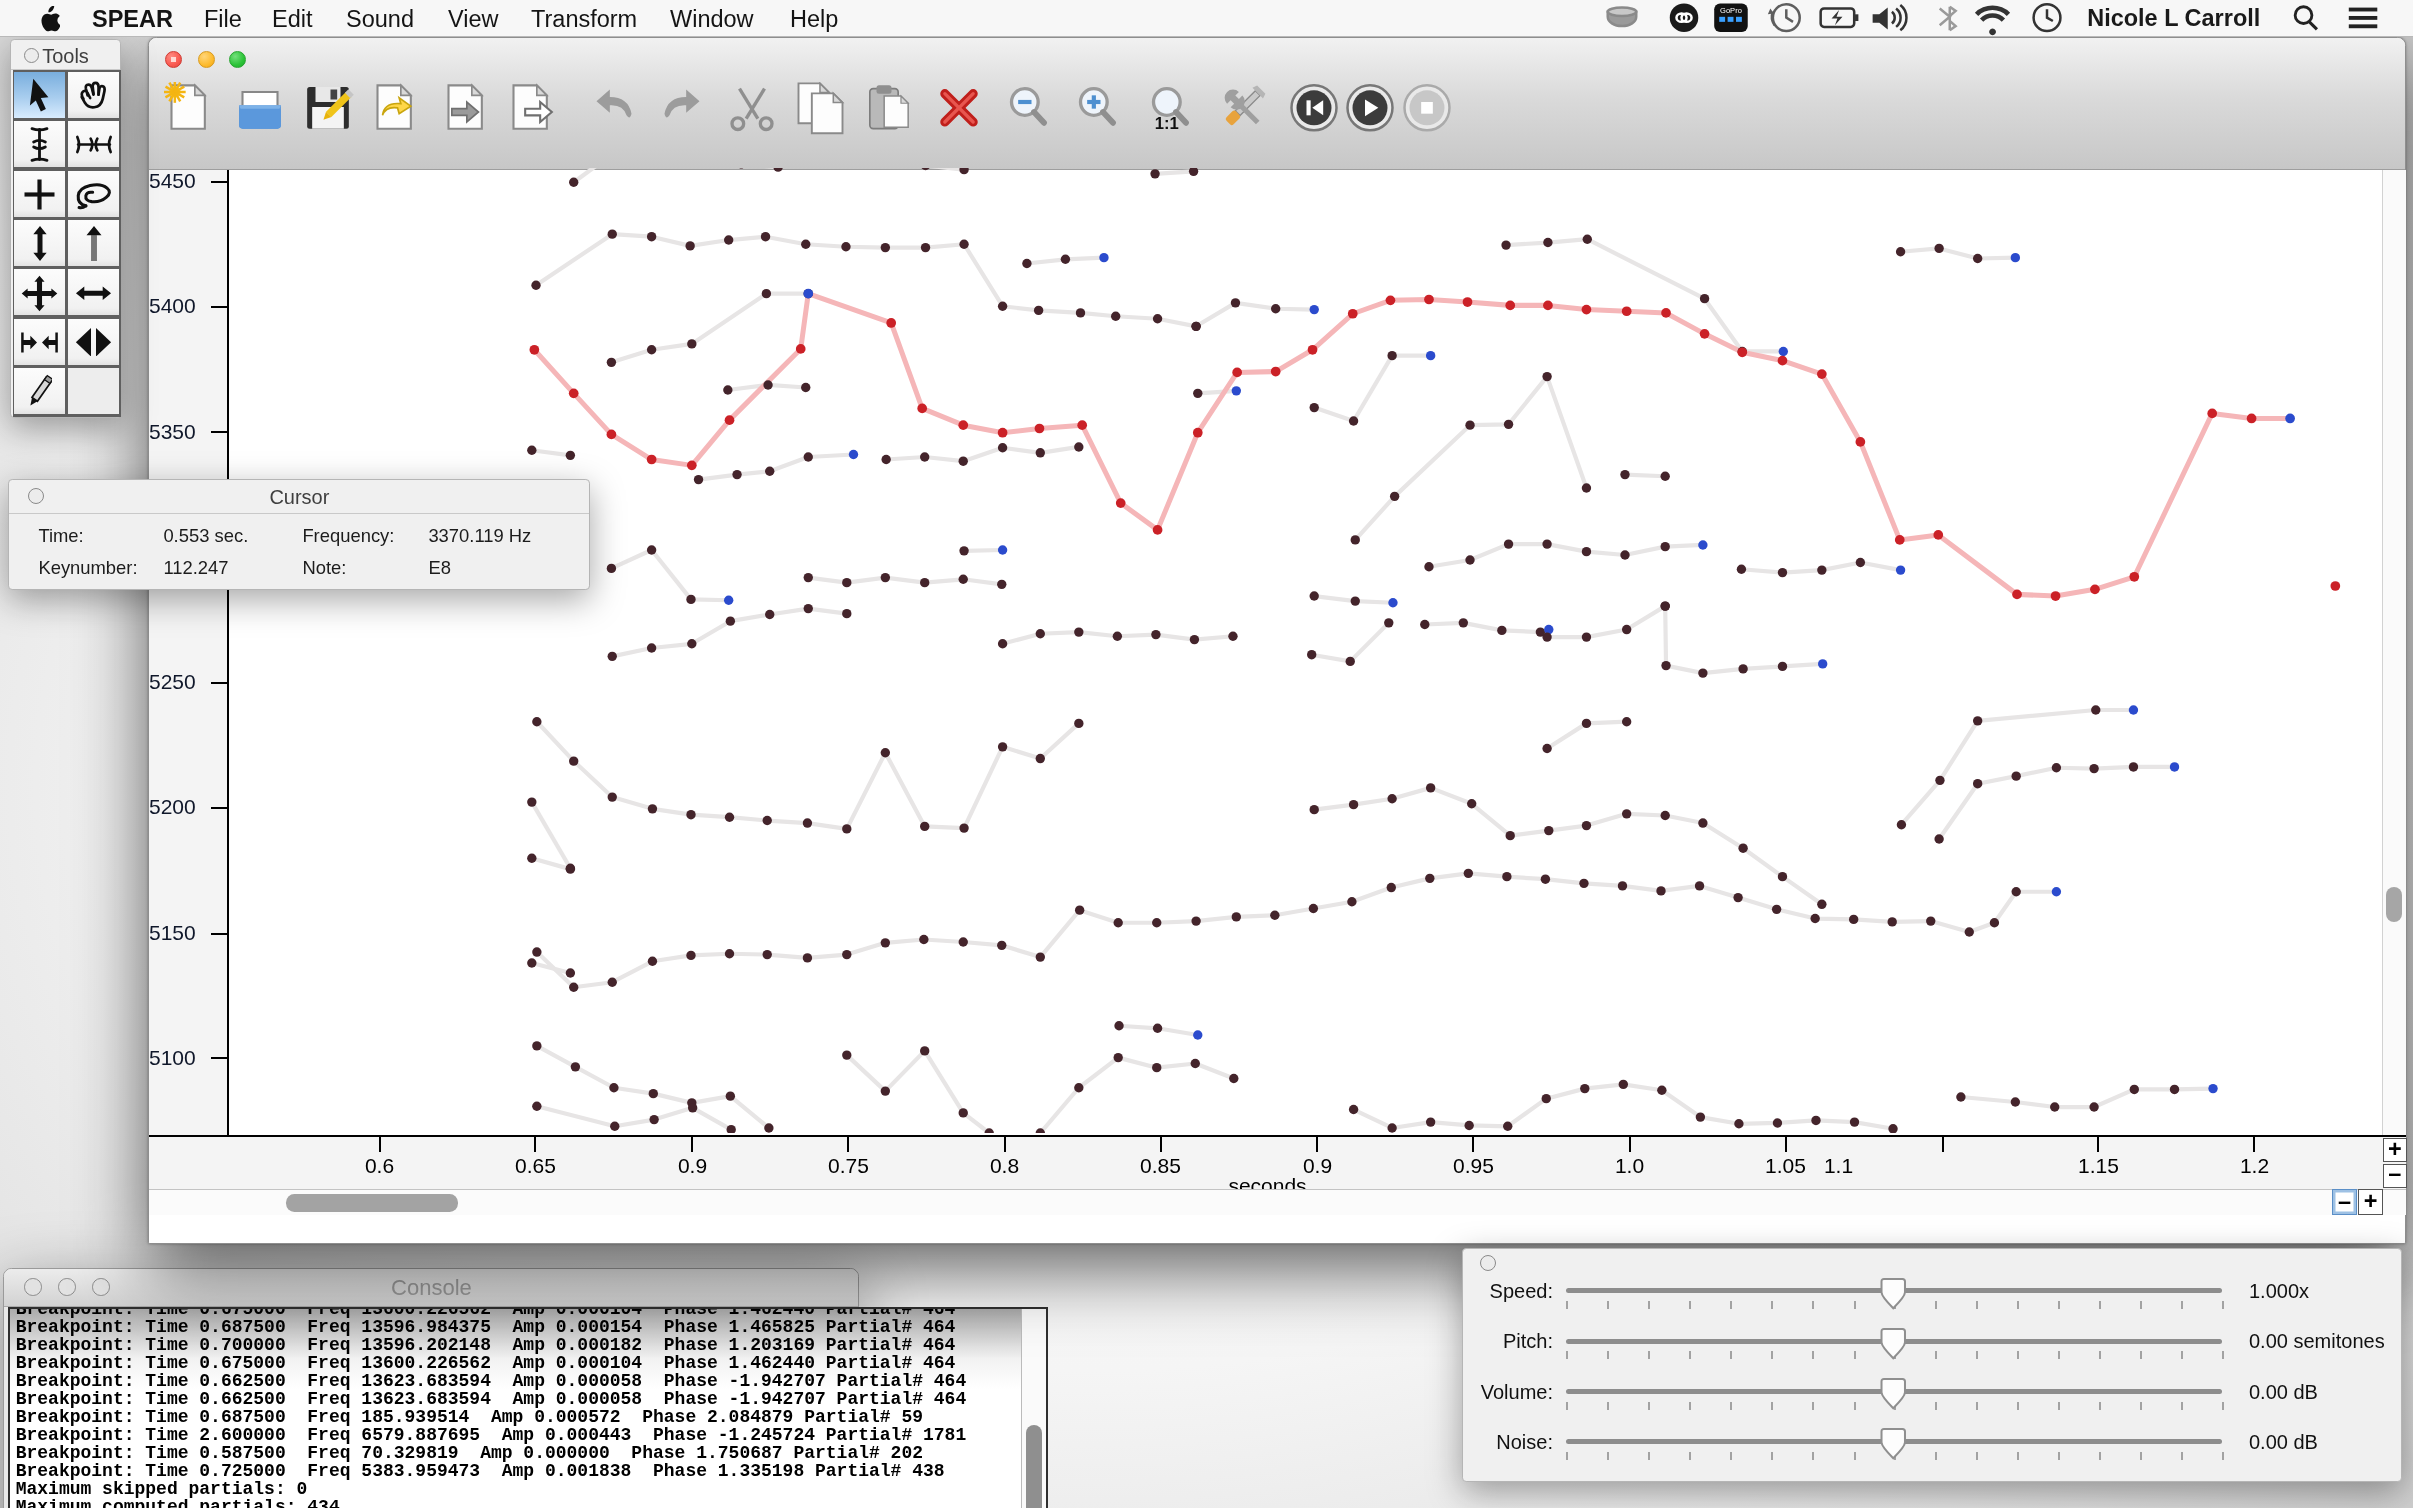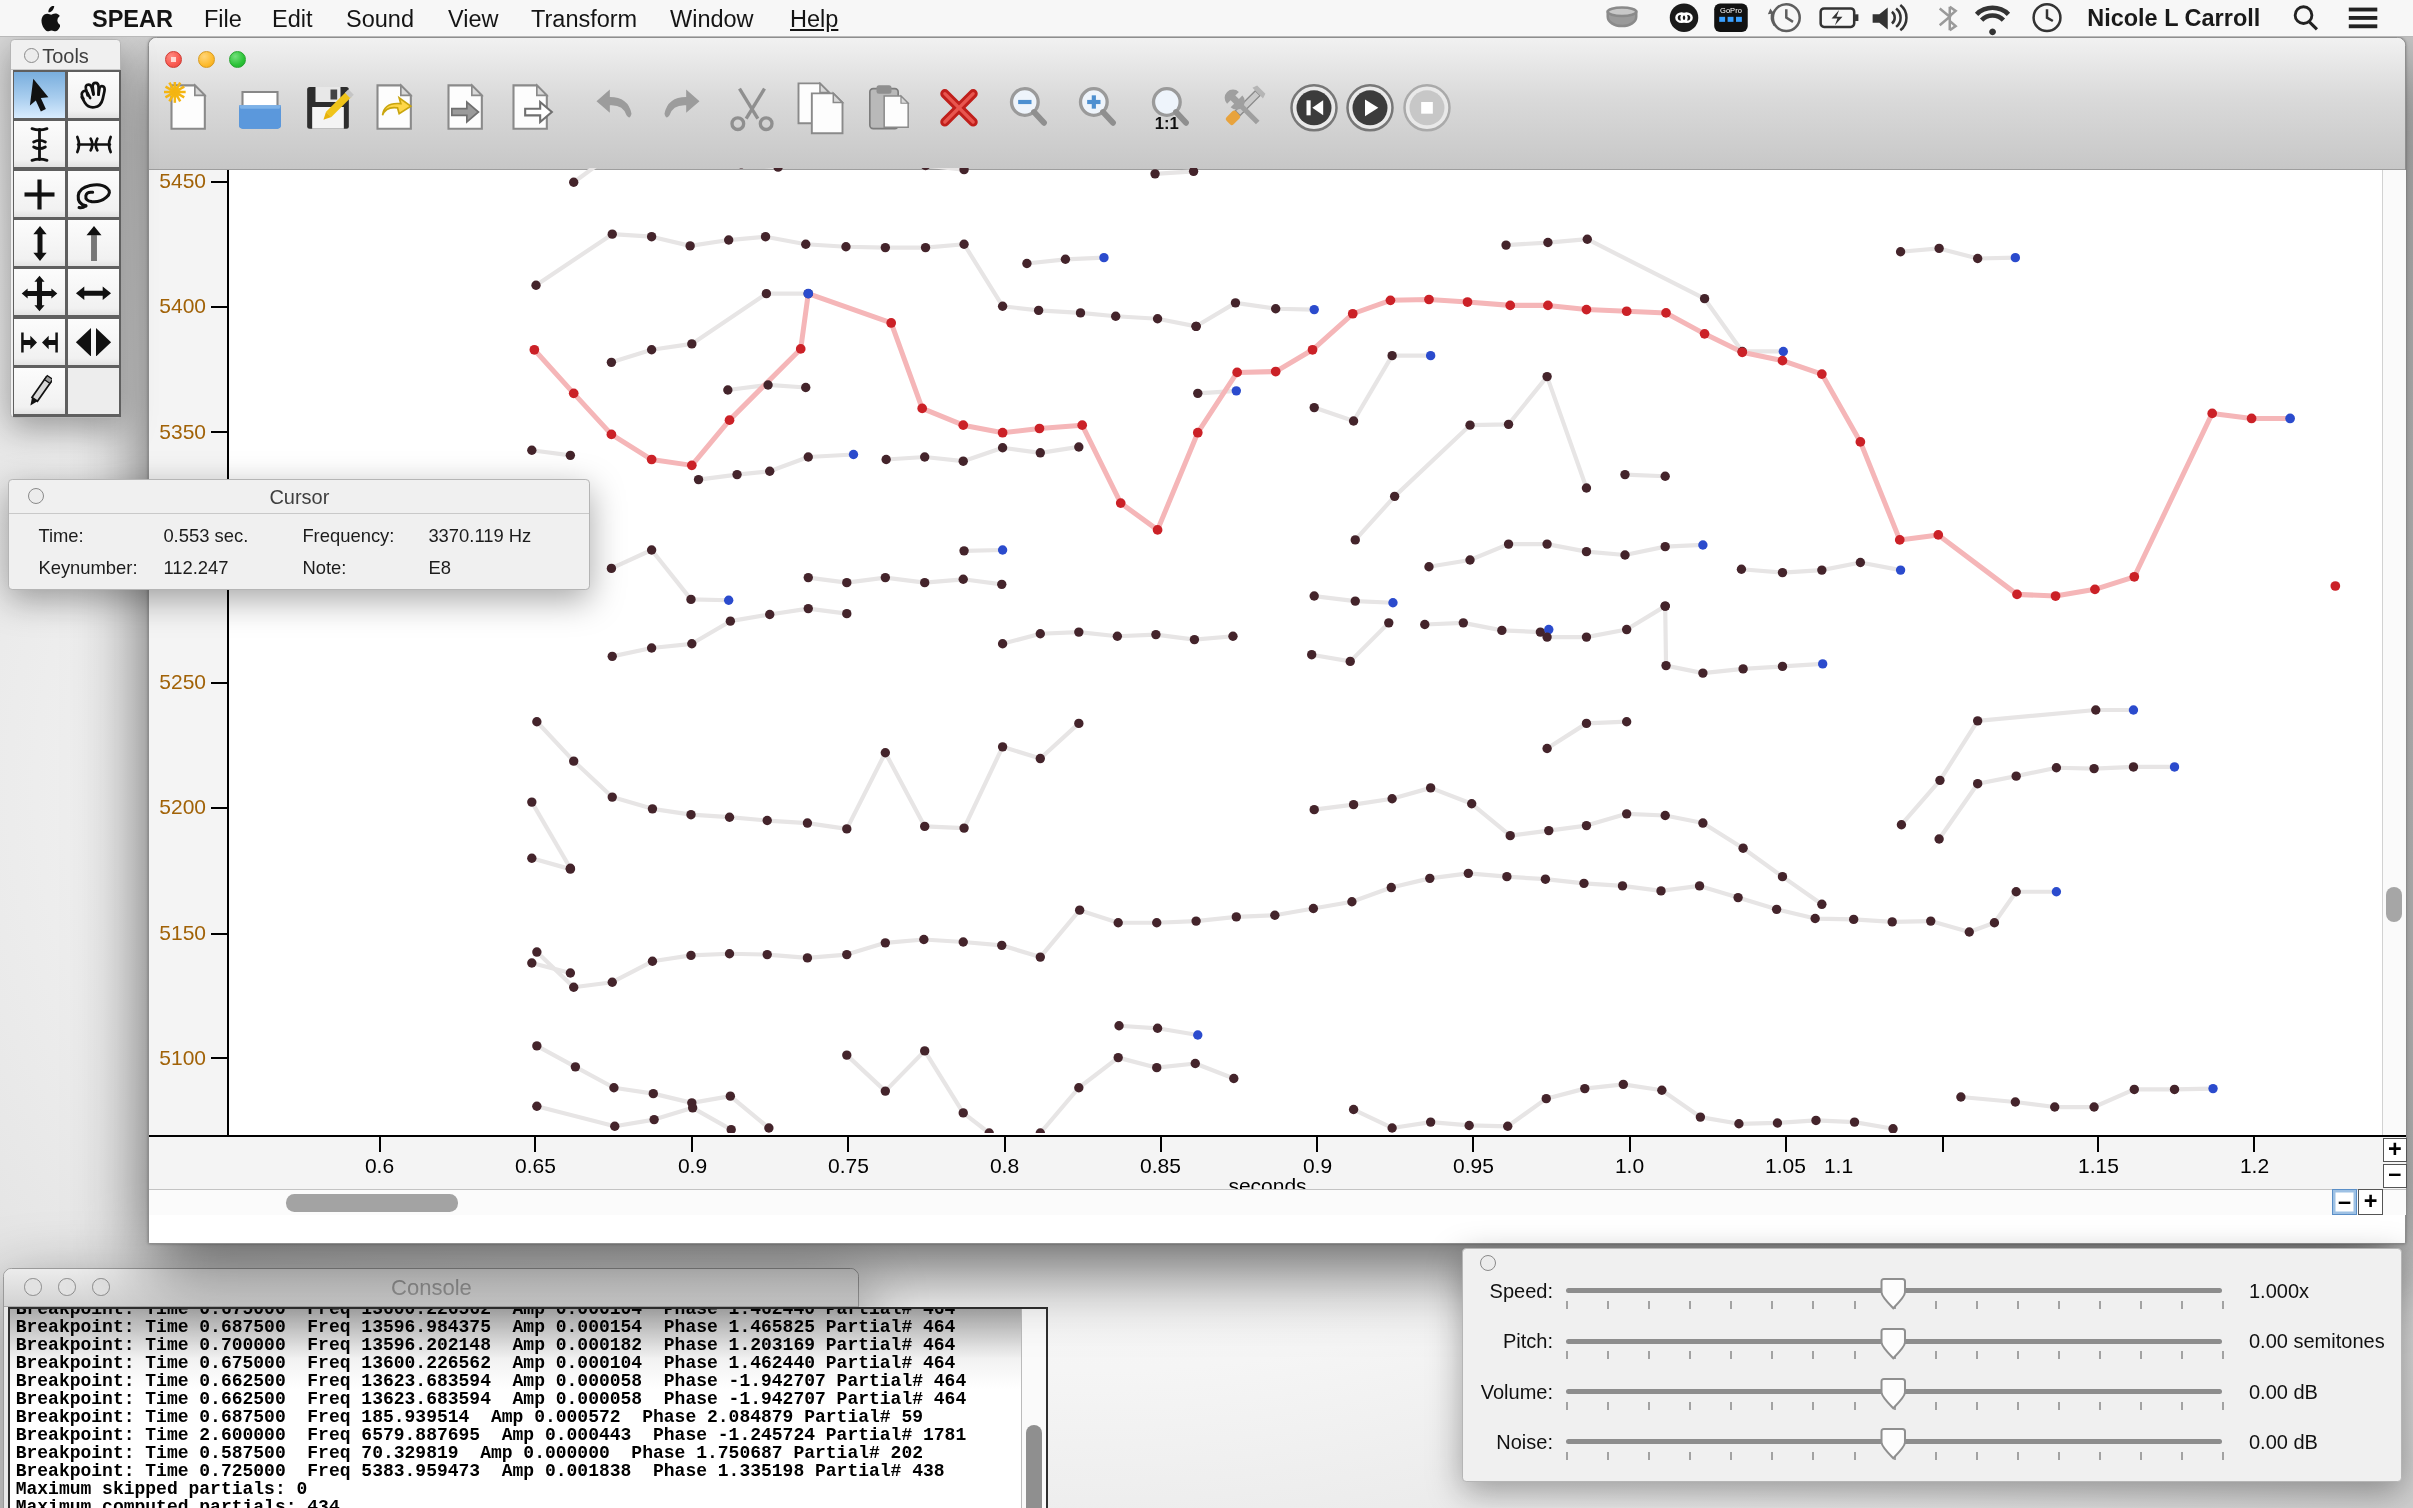--- a/index.html
+++ b/index.html
@@ -17,21 +17,21 @@
  background:linear-gradient(#f1f1f1,#dadada 45%,#c7c7c7);border-bottom:0.8px solid #9e9e9e;
  border-radius:7.5px 7.5px 0 0}
 #wtitle{position:absolute;top:7.5px;left:0;width:100%;text-align:center;font-size:22px;color:#3e3e3e}
 .tl{position:absolute;top:12.6px;width:17px;height:17px;border-radius:50%}
 
 #plotwrap{position:absolute;left:0;top:132px;width:2257px;height:965px;background:#f4f4f4}
 #plotwhite{position:absolute;left:80px;top:0;width:2154px;height:965px;background:#fff;overflow:hidden}
 #yaxis{position:absolute;left:78px;top:0;width:1.7px;height:965px;background:#000}
 #vsb{position:absolute;left:2233px;top:0;width:23.5px;height:965px;background:#fafafa;border-left:0.8px solid #d2d2d2}
 #vsb .thumb{position:absolute;left:3.4px;top:717px;width:16px;height:35px;border-radius:8.4px;background:#a6a6a6}
-.ylab{position:absolute;left:0;width:57px;text-align:right;font-size:21px;color:#a16207;z-index:3}
+.ylab{position:absolute;left:0;width:57px;text-align:left;font-size:21px;color:#0f172a;z-index:3}
 .ytick{position:absolute;left:62px;width:16px;height:1.7px;background:#000;z-index:3}
 
 #ruler{position:absolute;left:0;top:1097px;width:2257px;height:54px;background:#f4f4f4;border-top:2.5px solid #000}
 .xtick{position:absolute;top:0;width:1.7px;height:15px;background:#000}
 .xlab{position:absolute;top:17px;width:101px;text-align:center;font-size:21px;color:#000}
 #seconds{position:absolute;left:1068px;top:37px;width:101px;text-align:center;font-size:21px;color:#000}
 #ruler .zb{position:absolute;left:2234px;width:23.5px;height:24px;background:#fff;border:1.7px solid #555;
  color:#000;font-weight:bold;text-align:center;line-height:21px;font-size:23.5px}
 
 #hscroll{position:absolute;left:0;top:1151px;width:2257px;height:26px;background:#fbfbfb;border-top:0.8px solid #c3c3c3}
@@ -89,21 +89,21 @@
     <svg width="22" height="27" viewBox="0 0 26 32" style="position:absolute;left:38px;top:5.9px">
       <path d="M17.3 4.9c1.2-1.5 2.1-3.5 1.8-5.5-1.7.1-3.8 1.2-5 2.6-1.1 1.3-2.1 3.4-1.8 5.3 1.9.2 3.8-1 5-2.4zM22.9 17.1c0-3.5 2.9-5.2 3-5.3-1.6-2.4-4.2-2.7-5.1-2.8-2.2-.2-4.2 1.3-5.3 1.3-1.1 0-2.8-1.3-4.6-1.2-2.4 0-4.5 1.4-5.7 3.5-2.4 4.2-.6 10.5 1.8 13.9 1.2 1.7 2.6 3.5 4.4 3.5 1.8-.1 2.4-1.1 4.6-1.1 2.1 0 2.7 1.1 4.6 1.1 1.9 0 3.1-1.7 4.3-3.4 1.3-2 1.9-3.9 1.9-4-.1-.1-3.8-1.5-3.9-5.5z" fill="#111"></path>
     </svg>
     <div class="mi" style="left:92px;font-weight:bold;">SPEAR</div>
     <div class="mi" style="left:204px;">File</div>
     <div class="mi" style="left:272px;">Edit</div>
     <div class="mi" style="left:346px;">Sound</div>
     <div class="mi" style="left:448px;">View</div>
     <div class="mi" style="left:531px;">Transform</div>
     <div class="mi" style="left:670px;">Window</div>
-    <div class="mi" style="left:790px;text-decoration:underline;">Help</div>
+    <div class="mi" style="left:790px;">Help</div>
     <svg width="788" height="37" viewBox="0 0 940 44" style="position:absolute;left:1596px;top:0">
 <g fill="none" stroke="#6e6e6e" stroke-width="3">
  <path d="M14 14 h34 v6 a17 11 0 0 1 -34 0 z" fill="#9a9a9a" stroke="#8a8a8a"></path>
  <ellipse cx="31" cy="14" rx="17" ry="5" fill="#c8c8c8" stroke="#8a8a8a"></ellipse>
 </g>
 <g transform="translate(81,0)">
         <circle cx="24" cy="21" r="17" fill="#1a1a1a"></circle>
  <path d="M15 21a6 5 0 0 1 12 0a6 5 0 0 1-12 0M21 21a6 5 0 0 1 12 0a6 5 0 0 1-12 0" fill="none" stroke="#fff" stroke-width="3"></path>
       </g>
 <g transform="translate(141,0)">

